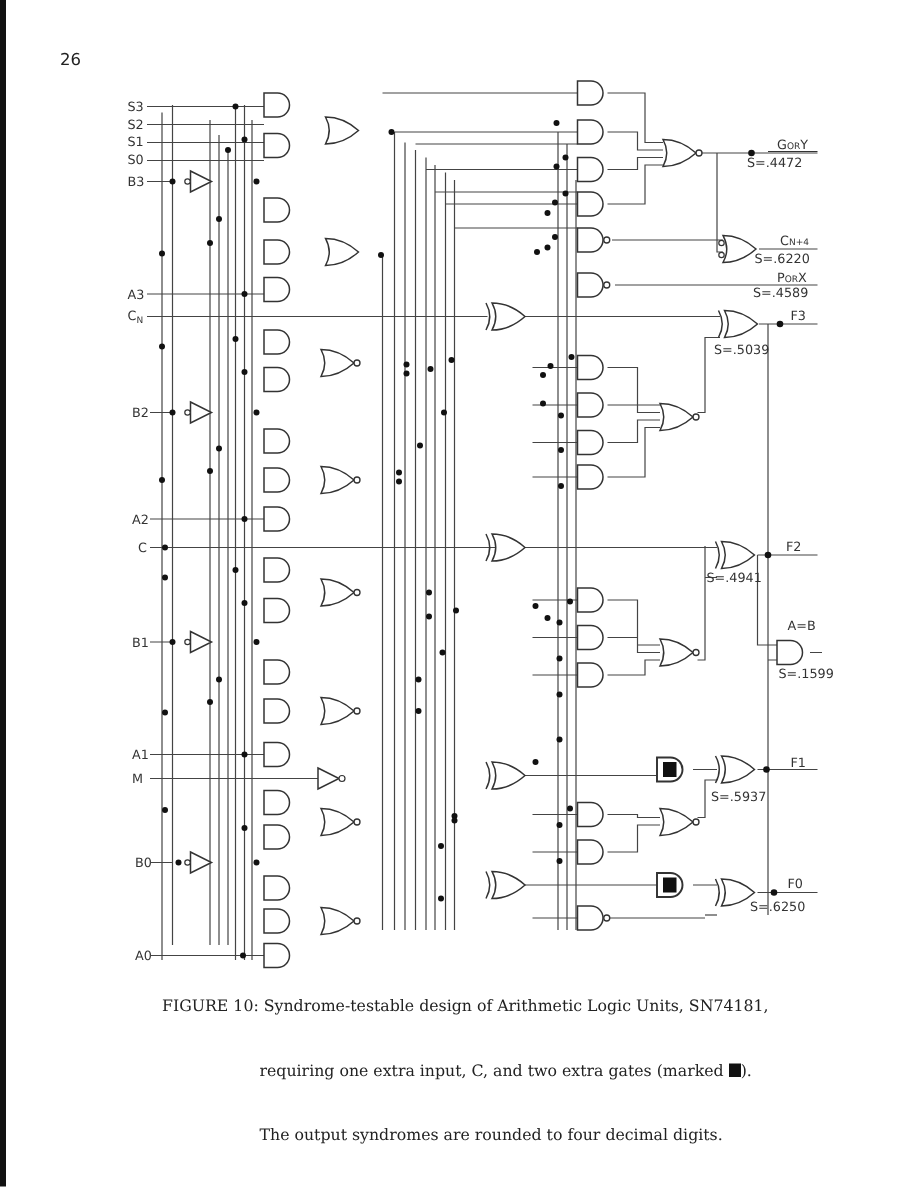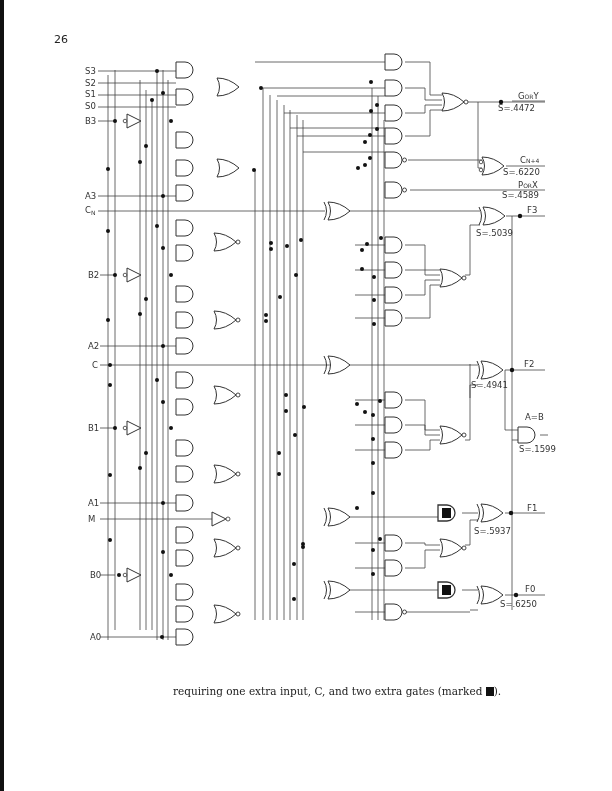--- a/index.html
+++ b/index.html
@@ -1,18 +1,18 @@
 <!DOCTYPE html>
 <html><head>
 <meta charset="utf-8">
 <style>
   html, body { margin: 0; padding: 0; background: #ffffff; }
   body { width: 612px; height: 791px; position: relative; overflow: hidden; font-family: "DejaVu Sans Mono", monospace; color: #222; }
   .binding-edge { position: absolute; left: 0; top: 0; width: 4px; height: 791px; background: #111; }
-  .page-num { position: absolute; left: 54px; top: 33px; font-size: 11px; font-family: "DejaVu Sans", sans-serif; }
+  .page-num { position: absolute; left: 40px; top: 33px; font-size: 11px; font-family: "DejaVu Sans", sans-serif; }
   svg.circuit { position: absolute; left: 0; top: 0; }
   .lbl { font-family: "DejaVu Sans", sans-serif; font-size: 8.5px; fill: #333; }
   .olbl { font-family: "DejaVu Sans", sans-serif; font-size: 8.5px; fill: #333; }
   .caption { position: absolute; left: 108px; top: 660px; width: 480px; font-family: "DejaVu Serif", serif; font-size: 10.5px; line-height: 23px; color: #222; }
   .caption .line { display: block; white-space: nowrap; }
   .caption .indent { padding-left: 65px; margin-top: 20px; }
   .mark { display: inline-block; width: 8px; height: 9px; background: #111; vertical-align: -1px; }
 </style>
 </head>
 <body>
@@ -285,14 +285,16 @@
   <text class="olbl" x="471" y="388">S=.4941</text>
   <text class="olbl" x="525" y="420">A=B</text>
   <text class="olbl" x="519" y="452">S=.1599</text>
   <text class="olbl" x="527" y="511">F1</text>
   <text class="olbl" x="474" y="534">S=.5937</text>
   <text class="olbl" x="525" y="592">F0</text>
   <text class="olbl" x="500" y="607">S=.6250</text>
 </svg>
 
 <div class="caption">
+  <span class="line"><span>FIGURE 10:</span> <span>Syndrome-testable design of Arithmetic Logic Units, SN74181,</span></span>
   <span class="line indent"><span>requiring one extra input, C, and two extra gates (marked </span><span class="mark"></span><span>).</span></span>
+  <span class="line indent">The output syndromes are rounded to four decimal digits.</span>
 </div>
 
 </body></html>

